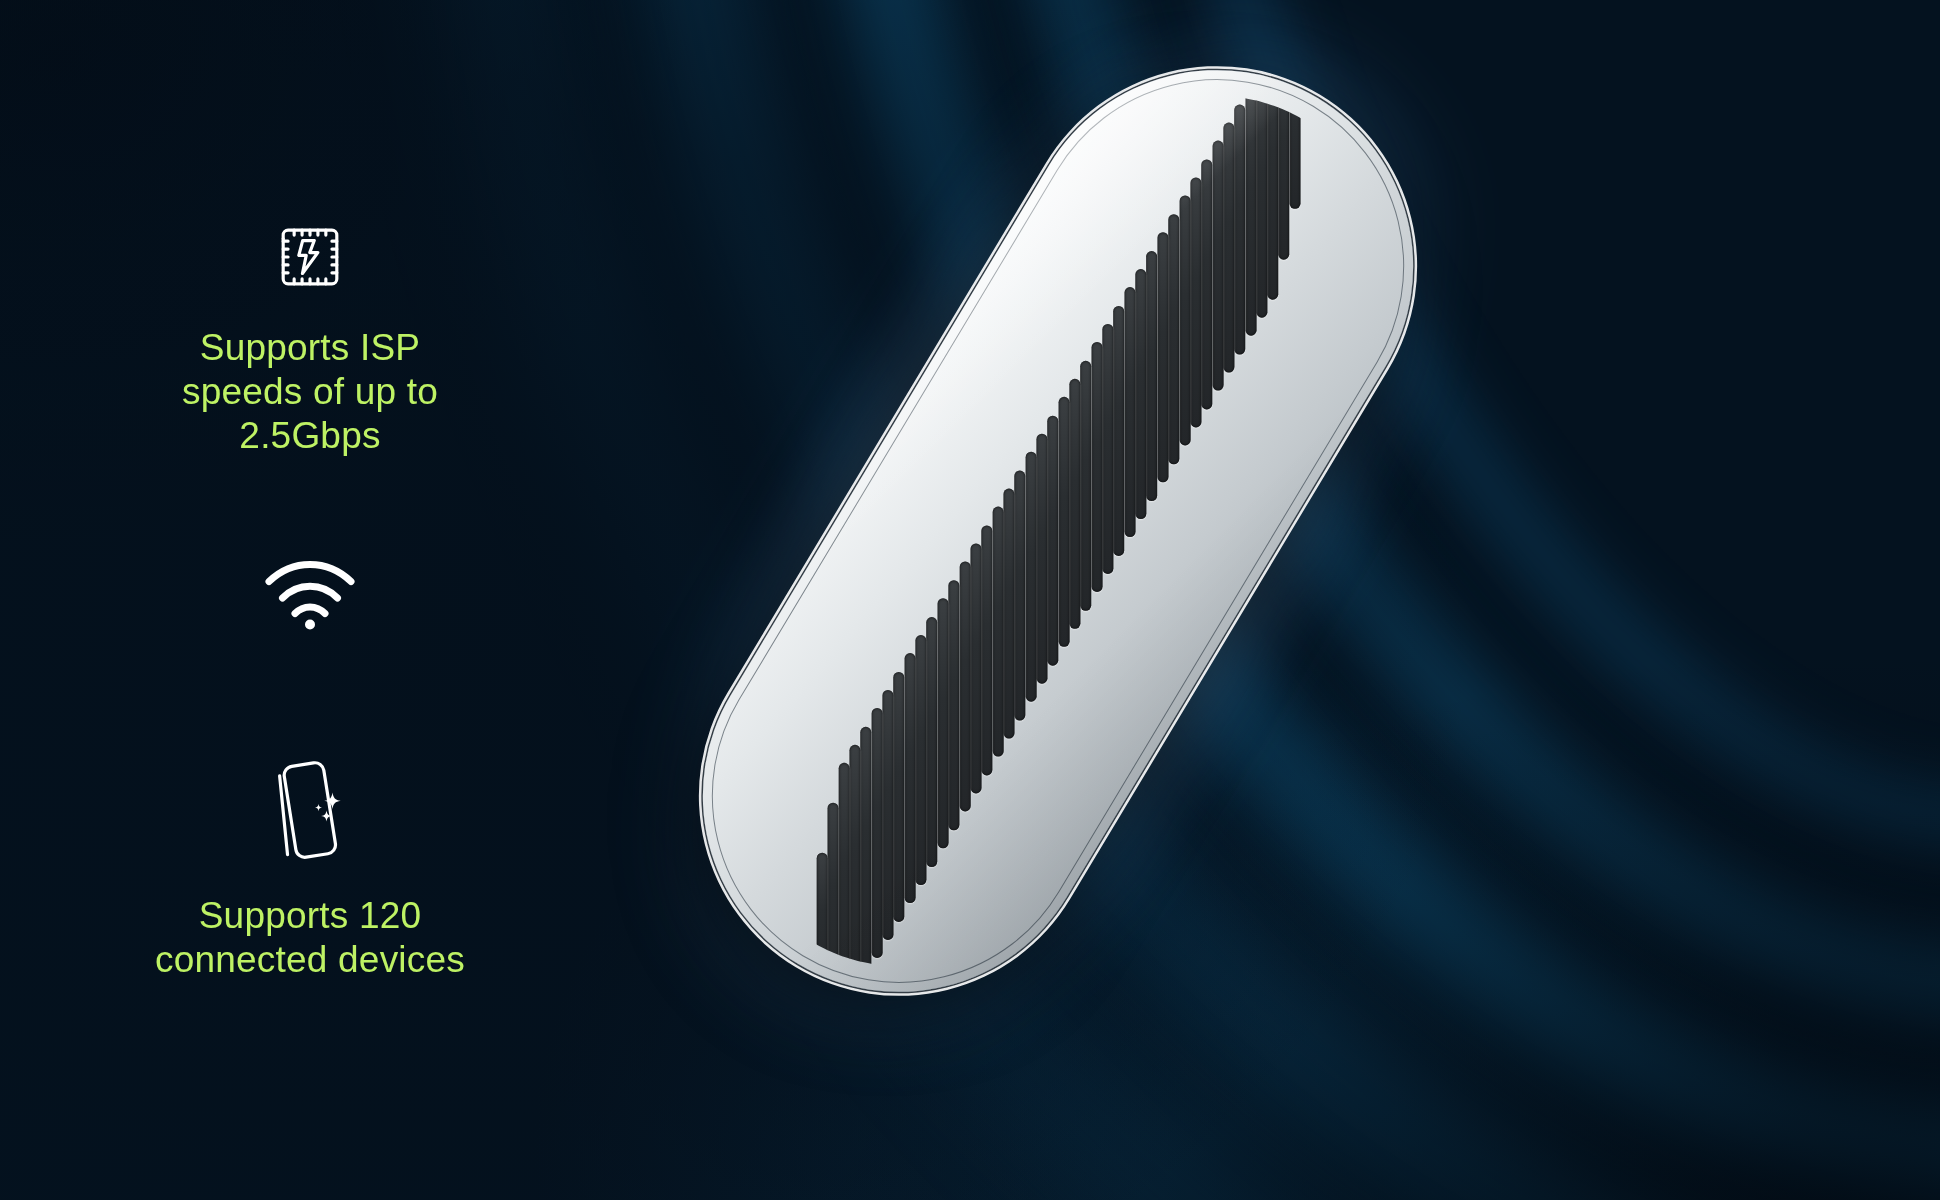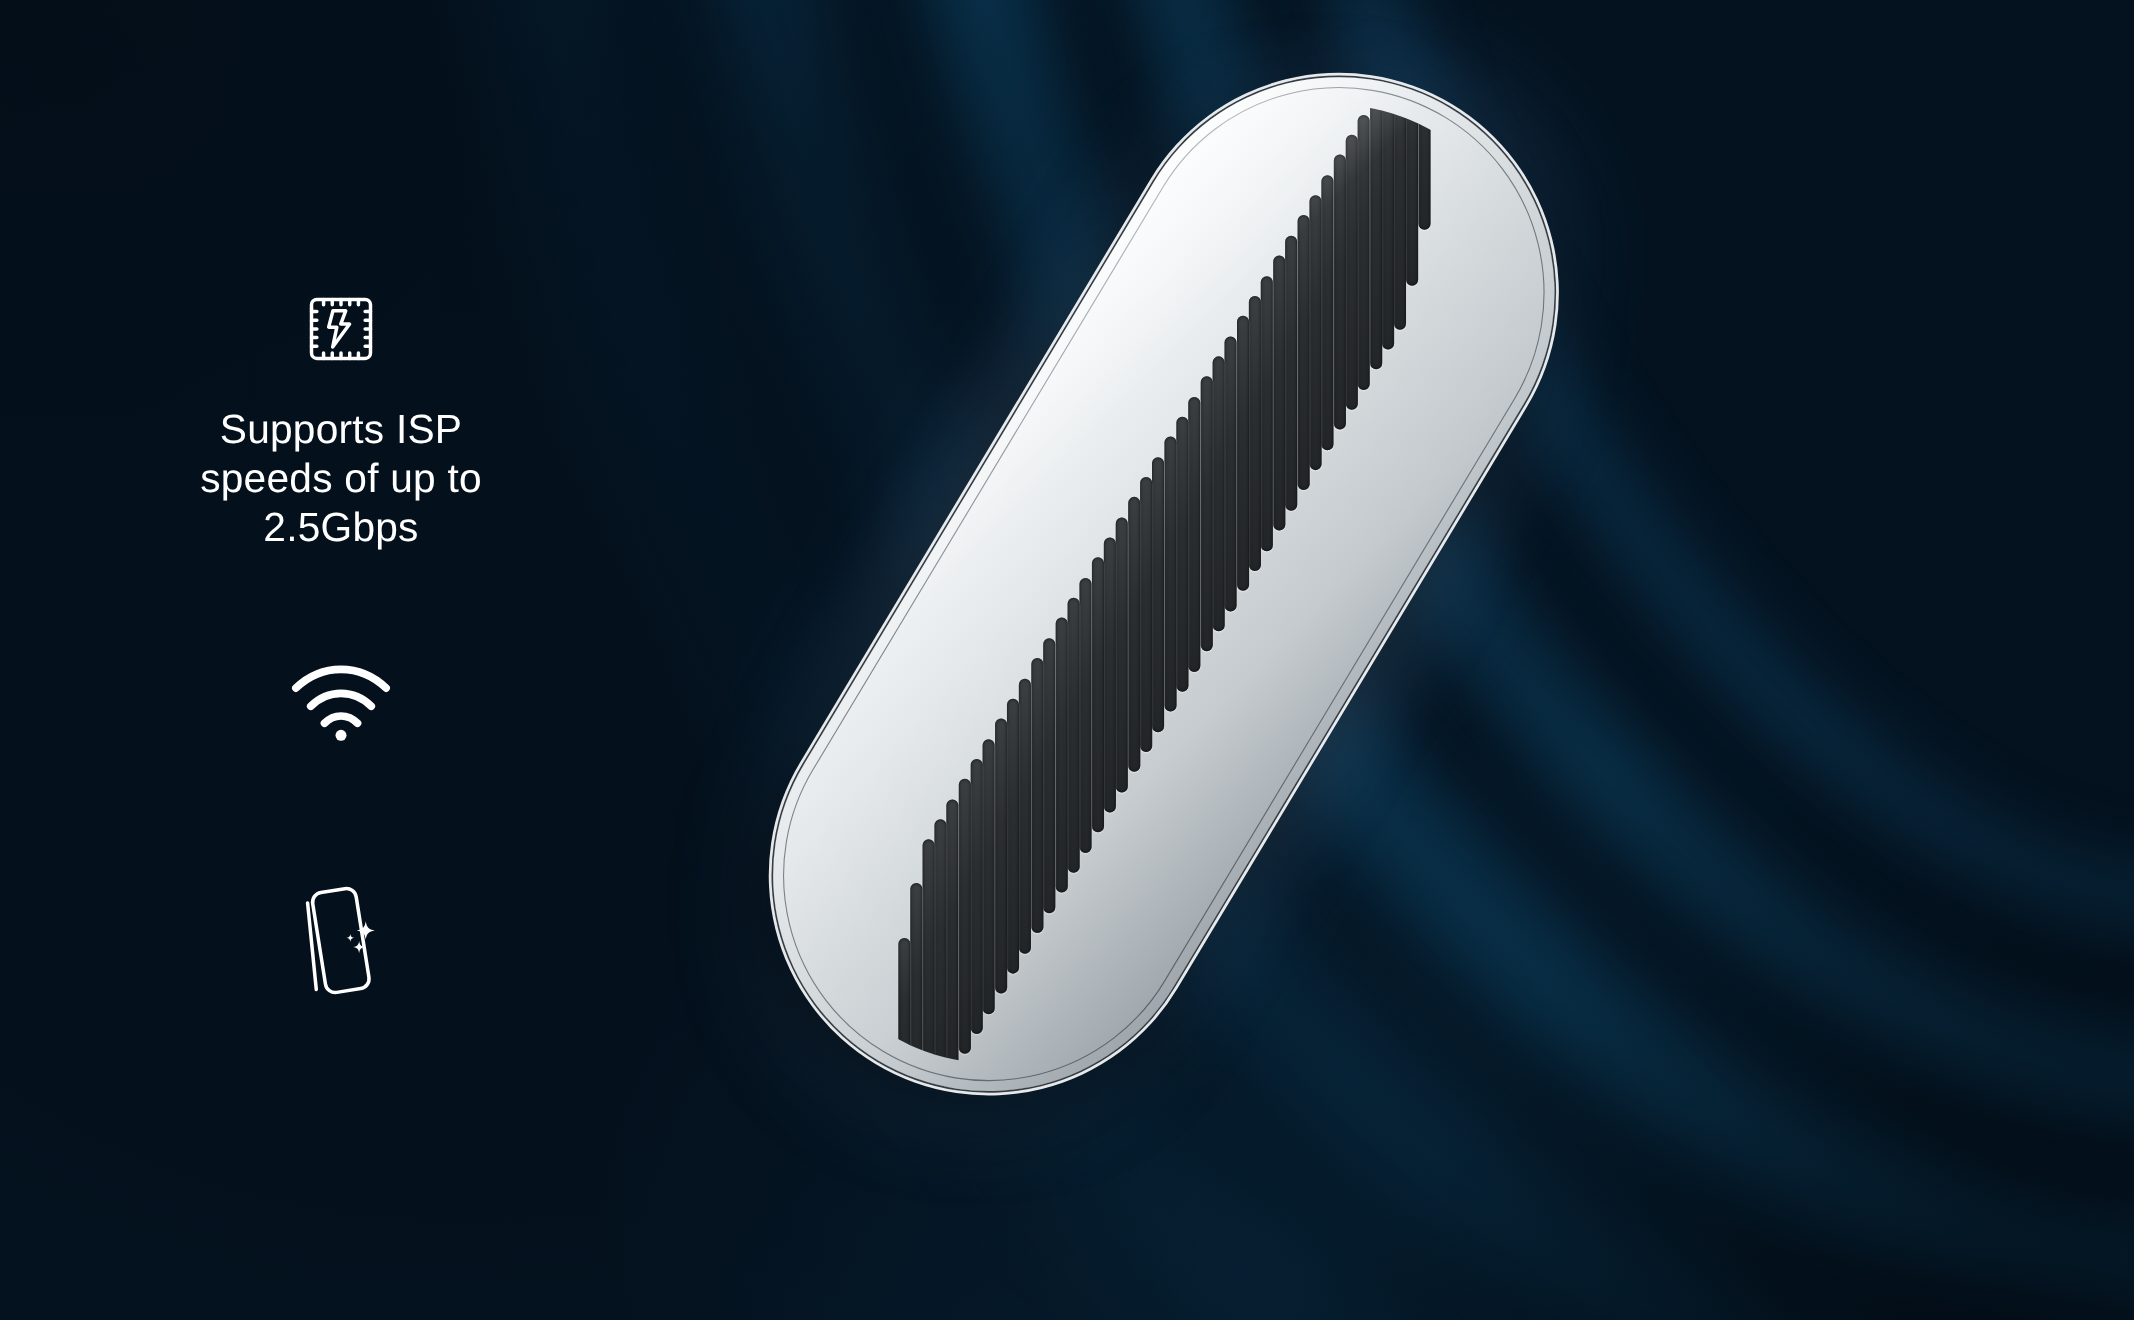--- a/index.html
+++ b/index.html
@@ -69,21 +69,21 @@
     flex-direction:column;
     align-items:center;
     width:100%;
   }
   .feature-icon {
     display:block;
     margin-bottom:26px;
     color:#ffffff;
   }
   .feature-text {
-    color:#ffffff;
+    color:#bef264;
     font-size:37px;
     line-height:1.19;
     font-weight:300;
     letter-spacing:.2px;
     text-align:center;
     white-space:pre-line;
   }
 
   
   #product-area {
@@ -263,16 +263,18 @@
         <svg width="84" height="106" viewBox="0 0 84 106" fill="none" stroke="#ffffff" stroke-width="3.2" stroke-linecap="round" stroke-linejoin="round">
           <g transform="rotate(-9 42 53)">
             <rect x="22" y="6" width="40" height="92" rx="9"></rect>
             <path d="M17.5 13.5 13 92.5"></path>
           </g>
           <path d="M64.5 34.5c.9 5.6 2.6 7.4 8.2 8.3-5.6.9-7.3 2.7-8.2 8.3-.9-5.6-2.6-7.4-8.2-8.3 5.6-.9 7.3-2.7 8.2-8.3z" fill="#ffffff" stroke="none"></path>
           <path d="M58.5 52.5c.6 3.7 1.7 4.9 5.4 5.5-3.7.6-4.8 1.8-5.4 5.5-.6-3.7-1.7-4.9-5.4-5.5 3.7-.6 4.8-1.8 5.4-5.5z" fill="#ffffff" stroke="none"></path>
           <path d="M50.5 46c.4 2.4 1.1 3.2 3.5 3.6-2.4.4-3.1 1.2-3.5 3.6-.4-2.4-1.1-3.2-3.5-3.6 2.4-.4 3.1-1.2 3.5-3.6z" fill="#ffffff" stroke="none"></path>
         </svg>
       </span>
+      <span class="feature-text">Supports 120
+connected devices</span>
     </div>
 
   </div>
 </div>
 
 </body></html>

